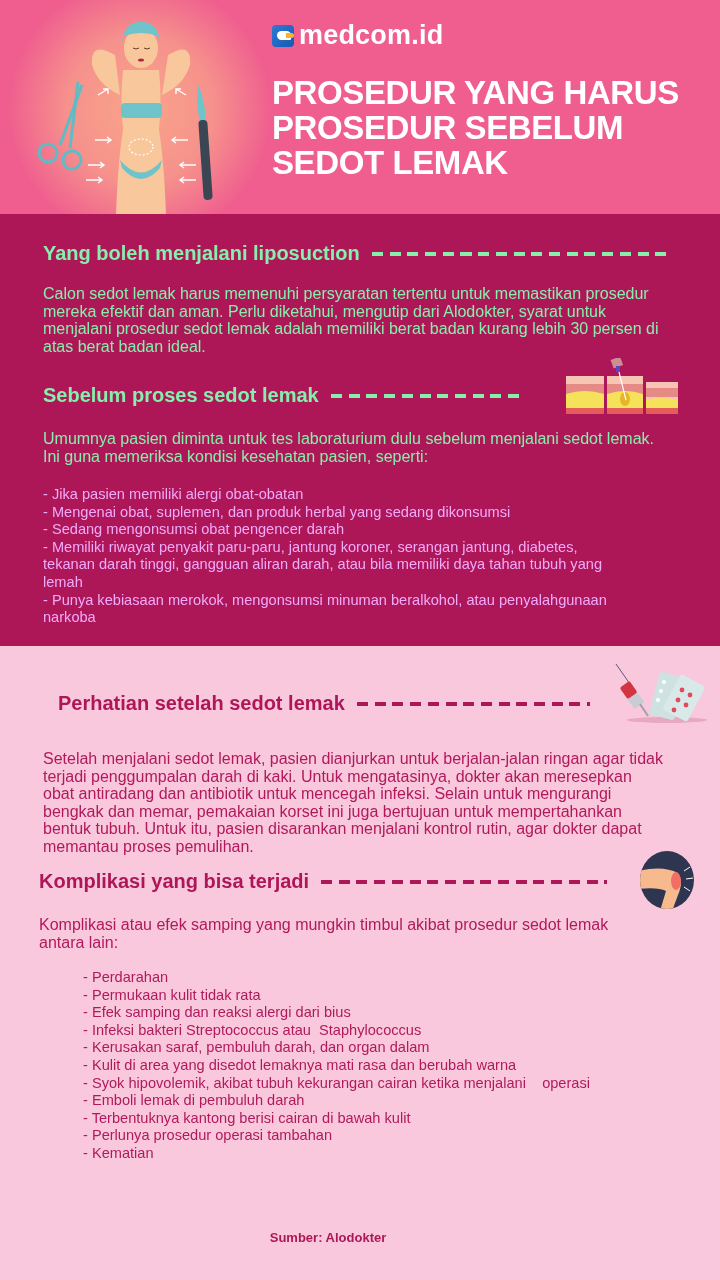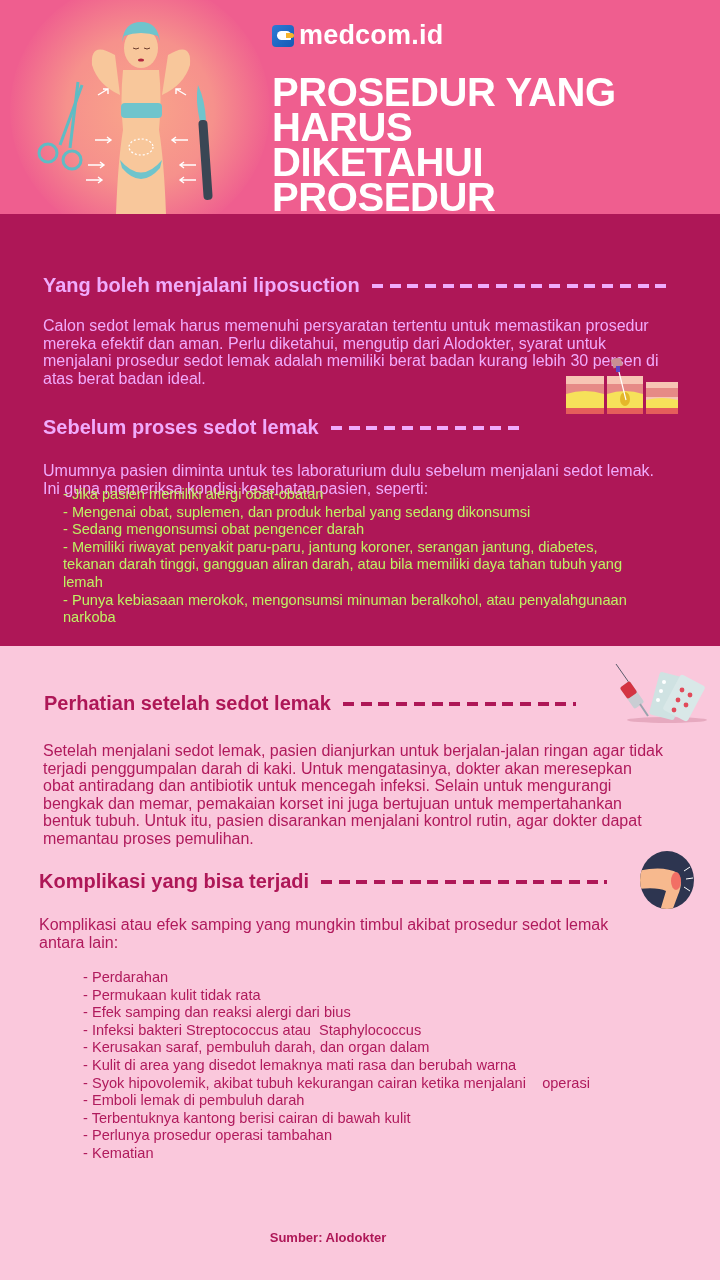--- a/index.html
+++ b/index.html
@@ -7,35 +7,35 @@
   body { font-family: "Liberation Sans", sans-serif; background: #fac8dc; position: relative; }
 
   .header { position: absolute; left: 0; top: 0; width: 720px; height: 265px; background: #ef5e8f; overflow: hidden; }
   .header .glow { position: absolute; left: 10px; top: -20px; width: 260px; height: 260px; border-radius: 50%;
     background: radial-gradient(circle, #f9a58a 0%, #f6918c 40%, rgba(239,94,143,0) 72%); }
   .logo { position: absolute; left: 272px; top: 20px; display: flex; align-items: center; gap: 5px; }
   .logo-mark { width: 22px; height: 22px; border-radius: 4px; background: linear-gradient(135deg, #2d7bd6, #1559b4); position: relative; overflow: hidden; }
   .logo-mark::after { content: ""; position: absolute; left: 5px; top: 6px; width: 14px; height: 9px; background: #fff; border-radius: 8px 8px 2px 8px; }
   .logo-mark::before { content: ""; position: absolute; left: 14px; top: 8px; width: 8px; height: 5px; background: #f6b32b; z-index: 2; border-radius: 0 4px 4px 0; }
   .logo-text { color: #fff; font-size: 27px; font-weight: bold; letter-spacing: 0.2px; }
-  .title { position: absolute; left: 272px; top: 75px; width: 430px; color: #fff; font-weight: bold; font-size: 40px; line-height: 35px; letter-spacing: -0.4px; }
+  .title { position: absolute; left: 272px; top: 75px; width: 430px; color: #fff; font-weight: bold; font-size: 33px; line-height: 35px; letter-spacing: -0.4px; }
 
   .illus { position: absolute; left: 20px; top: 0; width: 240px; height: 214px; }
 
   .sec-dark { position: absolute; left: 0; top: 214px; width: 720px; height: 432px; background: #ae1757; }
   .sec-light { position: absolute; left: 0; top: 646px; width: 720px; height: 634px; background: #fac8dc; }
 
   .h { position: absolute; font-weight: bold; font-size: 20px; display: flex; align-items: center; white-space: nowrap; }
   .h .dash { display: inline-block; height: 4px; margin-left: 12px; background-image: repeating-linear-gradient(90deg, currentColor 0 11px, transparent 11px 17.7px); }
-  .dark .h, .dark .p { color: #f0abfc; margin-top: 32px; }
+  .dark .h, .dark .p { color: #86efac; }
   .light .h { color: #ae1757; }
   .light .p { color: #b01a5c; }
   .p { position: absolute; font-size: 16px; line-height: 17.6px; white-space: pre-line; }
   .ul { position: absolute; list-style: none; font-size: 14.6px; line-height: 17.6px; }
-  .dark .ul { color: #bef264; margin-left: 20px; }
+  .dark .ul { color: #f0abfc; }
   .light .ul { color: #b01a5c; margin-left: 44px; }
 
   .footer { position: absolute; left: 0; top: 1230px; width: 656px; text-align: center; color: #ae1757; font-weight: bold; font-size: 13px; line-height: 16px; }
 </style>
 </head>
 <body>
 
 <div class="header">
   <div class="glow"></div>
 
@@ -76,21 +76,21 @@
     <rect x="181" y="120" width="9" height="80" rx="4" fill="#3a4654" transform="rotate(-4 185 160)"></rect>
   </svg>
 
   <div class="logo">
     <div class="logo-mark"></div>
     <span class="logo-text">medcom.id</span>
   </div>
 
   <div class="title">
     <div>PROSEDUR YANG HARUS</div>
-    <div>DIKETAHUI PROSEDUR</div>
+    <div>PROSEDUR SEBELUM</div>
     <div>SEDOT LEMAK</div>
   </div>
 </div>
 
 <div class="sec-dark dark">
   <div class="h" style="left:43px; top:28px;">
     <span>Yang boleh menjalani liposuction</span>
     <span class="dash" style="width:298px;"></span>
   </div>
   <div class="p" style="left:43px; top:71px;">Calon sedot lemak harus memenuhi persyaratan tertentu untuk memastikan prosedur
@@ -134,21 +134,21 @@
     <li style="white-space:pre-line">- Sedang mengonsumsi obat pengencer darah</li>
     <li style="white-space:pre-line">- Memiliki riwayat penyakit paru-paru, jantung koroner, serangan jantung, diabetes,
 tekanan darah tinggi, gangguan aliran darah, atau bila memiliki daya tahan tubuh yang
 lemah</li>
     <li style="white-space:pre-line">- Punya kebiasaan merokok, mengonsumsi minuman beralkohol, atau penyalahgunaan
 narkoba</li>
   </ul>
 </div>
 
 <div class="sec-light light">
-  <div class="h" style="left:44px; top:46px;text-align:center;">
+  <div class="h" style="left:58px; top:46px;text-align:center;">
     <span>Perhatian setelah sedot lemak</span>
     <span class="dash" style="width:233px;"></span>
   </div>
   <svg style="position:absolute; left:612px; top:18px;" width="100" height="60" viewBox="0 0 100 60">
     <ellipse cx="55" cy="56" rx="40" ry="3" fill="#e6a9bf"></ellipse>
     <rect x="42" y="10" width="26" height="44" rx="3" fill="#cfe2e2" transform="rotate(15 55 32)"></rect>
     <rect x="58" y="14" width="28" height="40" rx="3" fill="#d9e8e8" transform="rotate(28 72 34)"></rect>
     <g fill="#e24a5a">
         <circle cx="70" cy="26" r="2.4"></circle>
         <circle cx="78" cy="31" r="2.4"></circle>
@@ -159,21 +159,21 @@
     <g fill="#fff">
         <circle cx="52" cy="18" r="2"></circle>
         <circle cx="49" cy="27" r="2"></circle>
         <circle cx="46" cy="36" r="2"></circle>
       </g>
     <line x1="4" y1="0" x2="18" y2="20" stroke="#5a5a6a" stroke-width="1"></line>
     <rect x="14" y="18" width="12" height="26" rx="2" fill="#c9cdd3" transform="rotate(-35 20 31)"></rect>
     <rect x="14" y="18" width="12" height="14" rx="2" fill="#d43342" transform="rotate(-35 20 31)"></rect>
     <line x1="28" y1="40" x2="36" y2="52" stroke="#9aa3ad" stroke-width="2"></line>
   </svg>
-  <div class="p" style="left:43px; top:96px;">Setelah menjalani sedot lemak, pasien dianjurkan untuk berjalan-jalan ringan agar tidak
+  <div class="p" style="left:43px; top:104px;">Setelah menjalani sedot lemak, pasien dianjurkan untuk berjalan-jalan ringan agar tidak
 terjadi penggumpalan darah di kaki. Untuk mengatasinya, dokter akan meresepkan
 obat antiradang dan antibiotik untuk mencegah infeksi. Selain untuk mengurangi
 bengkak dan memar, pemakaian korset ini juga bertujuan untuk mempertahankan
 bentuk tubuh. Untuk itu, pasien disarankan menjalani kontrol rutin, agar dokter dapat
 memantau proses pemulihan.</div>
 
   <div class="h" style="left:39px; top:224px;">
     <span>Komplikasi yang bisa terjadi</span>
     <span class="dash" style="width:286px;"></span>
   </div>

